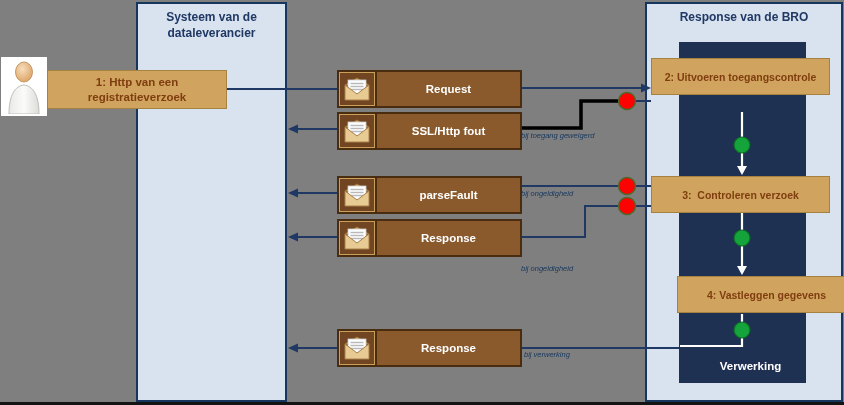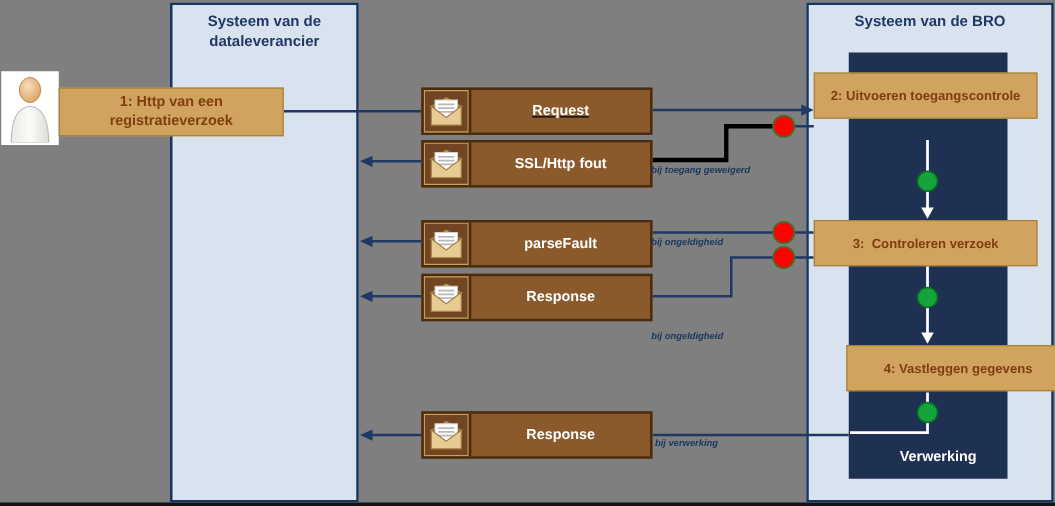--- a/index.html
+++ b/index.html
@@ -50,29 +50,29 @@
     flex:1; display:flex; align-items:center; justify-content:center;
     color:#ffffff; font-weight:bold; font-size:11.5px;
   }
   .bro-box {
     position:absolute; left:651px; width:179px; height:37px;
     background:#d0a45e; border:1.5px solid #a5823f; box-sizing:border-box;
     display:flex; align-items:center; justify-content:center; text-align:center;
     font-weight:bold; font-size:10.5px; color:#7f3d10; white-space:pre-wrap;
   }
   .note {
-    position:absolute; font-size:7.5px; font-style:italic; font-weight:bold;
+    position:absolute; font-size:7.5px; font-style:italic; font-weight:normal;
     color:#17375e; white-space:nowrap;text-align:right;
   }
   .wires { position:absolute; left:0; top:0; pointer-events:none; }
   .bottom-bar {
     position:absolute; left:0; bottom:0; width:844px; height:3px; background:#141414;
   }
   
-  .msg-r0 { top:70px;text-decoration:underline; }
+  .msg-r0 { top:70px; }
   .msg-r1 { top:112px; }
   .msg-r2 { top:176px; }
   .msg-r3 { top:219px; }
   .msg-r4 { top:329px; }
   .bro-b0 { top:58px; }
   .bro-b1 { top:176px; }
   .bro-b2 { top:276px;margin-left:26px; }
   .note-n1 { left:521px; top:131px; }
   .note-n2 { left:521px; top:189px; }
   .note-n3 { left:521px; top:241px;margin-top:23px; }
@@ -80,21 +80,21 @@
 </style>
 </head>
 <body>
 
 <div class="stage">
 
   <div class="panel panel-left">
     <div class="panel-title">Systeem van de dataleverancier</div>
   </div>
   <div class="panel panel-right">
-    <div class="panel-title">Systeem van de BRO</div>
+    <div class="panel-title">Response van de BRO</div>
   </div>
   <div class="dark-rect"></div>
 
   <svg class="wires" width="844" height="405" viewBox="0 0 844 405">
 
     <line x1="227" y1="89" x2="337" y2="89" stroke="#1f3864" stroke-width="2"></line>
     <line x1="522" y1="88" x2="642" y2="88" stroke="#1f3864" stroke-width="2"></line>
     <polygon points="651,88 641,83.5 641,92.5" fill="#1f3864"></polygon>
 
     <line x1="651" y1="101" x2="627" y2="101" stroke="#1f3864" stroke-width="2"></line>

